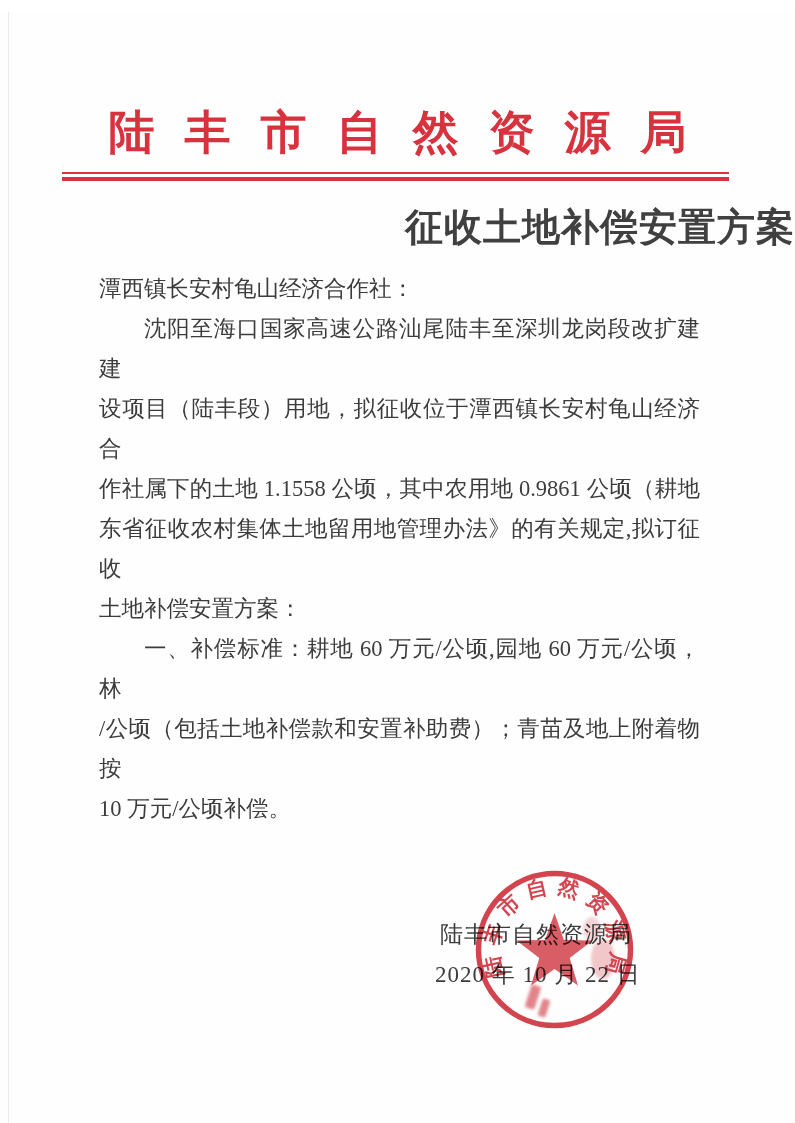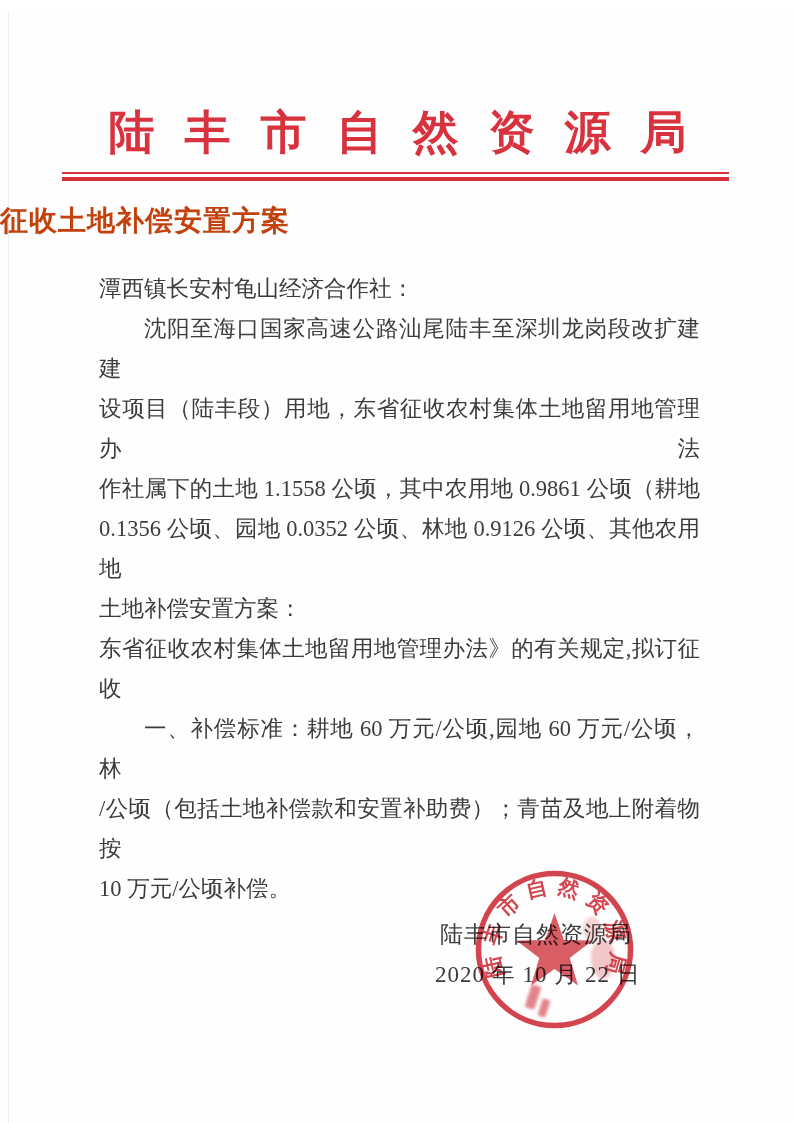--- a/index.html
+++ b/index.html
@@ -12,21 +12,21 @@
     position:absolute;top:90px;left:0;width:100%;text-align:center;
     font-size:46px;font-weight:700;color:#d8323e;
     letter-spacing:30px;text-indent:30px;white-space:nowrap;
     font-family:"Liberation Serif", serif;
   }
   .rule{position:absolute;left:62px;top:160px;width:667px;}
   .rule-thin{height:2px;background:#d8323e;}
   .rule-thick{height:4px;background:#d8323e;margin-top:3px;}
   .doc-title{
     position:absolute;top:190px;left:0;width:100%;margin:0;
-    text-align:left;font-size:28px;font-weight:700;color:#c2410c;
+    text-align:right;font-size:38px;font-weight:700;color:#404040;
     letter-spacing:1px;font-family:"Liberation Sans", sans-serif;
   }
   .doc-body{
     position:absolute;left:99px;top:257px;width:601px;
     font-size:22.5px;line-height:40px;color:#3c3c3c;
   }
   .line{text-align:justify;}
   .line.fill{text-align-last:justify;}
   .line.ind{text-indent:45px;font-family:Liberation Serif, serif;}
   .sig-agency{
@@ -55,25 +55,24 @@
   <div class="rule">
     <div class="rule-thin"></div>
     <div class="rule-thick"></div>
   </div>
 
   <h1 class="doc-title">征收土地补偿安置方案</h1>
 
   <div class="doc-body">
       <div class="line">潭西镇长安村龟山经济合作社：</div>
       <div class="line ind fill">沈阳至海口国家高速公路汕尾陆丰至深圳龙岗段改扩建建</div>
-      <div class="line fill">设项目（陆丰段）用地，东省征收农村集体土地留用地管理办法</div>
+      <div class="line fill">设项目（陆丰段）用地，拟征收位于潭西镇长安村龟山经济合</div>
       <div class="line fill">作社属下的土地 1.1558 公顷，其中农用地 0.9861 公顷（耕地</div>
-      <div class="line fill">0.1356 公顷、园地 0.0352 公顷、林地 0.9126 公顷、其他农用地</div>
+      <div class="line fill">东省征收农村集体土地留用地管理办法》的有关规定,拟订征收</div>
       <div class="line">土地补偿安置方案：</div>
-      <div class="line fill">东省征收农村集体土地留用地管理办法》的有关规定,拟订征收</div>
       <div class="line ind fill">一、补偿标准：耕地 60 万元/公顷,园地 60 万元/公顷，林</div>
       <div class="line fill">/公顷（包括土地补偿款和安置补助费）；青苗及地上附着物按</div>
       <div class="line">10 万元/公顷补偿。</div>
     </div>
 
   <div class="sig-agency">陆丰市自然资源局</div>
 
   <div class="sig-date">2020 年 10 月 22 日</div>
 
   <div class="seal">

